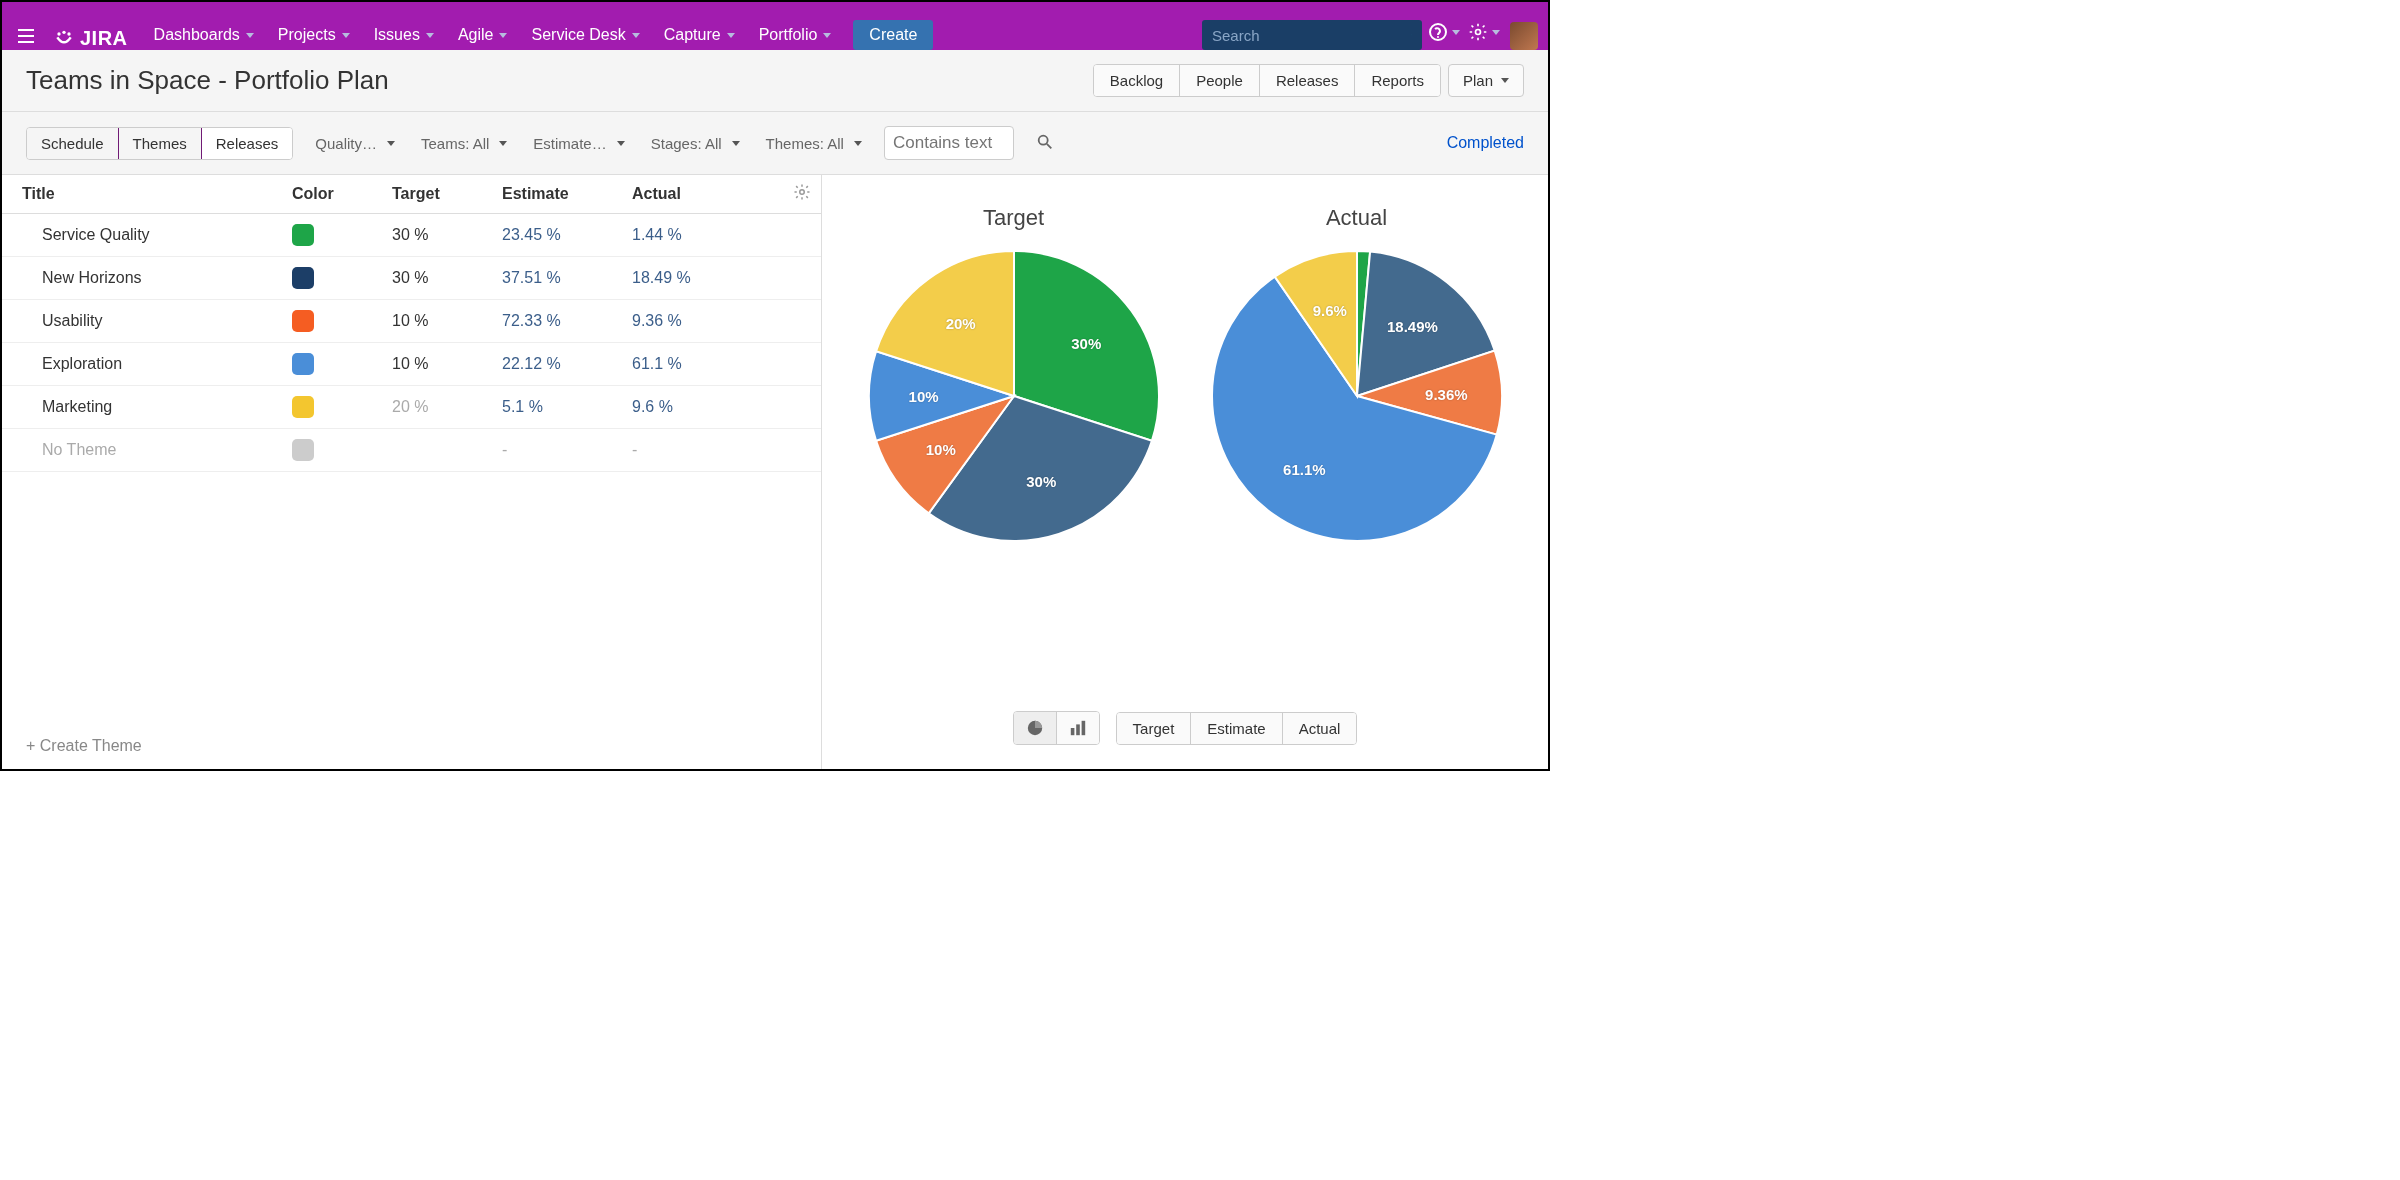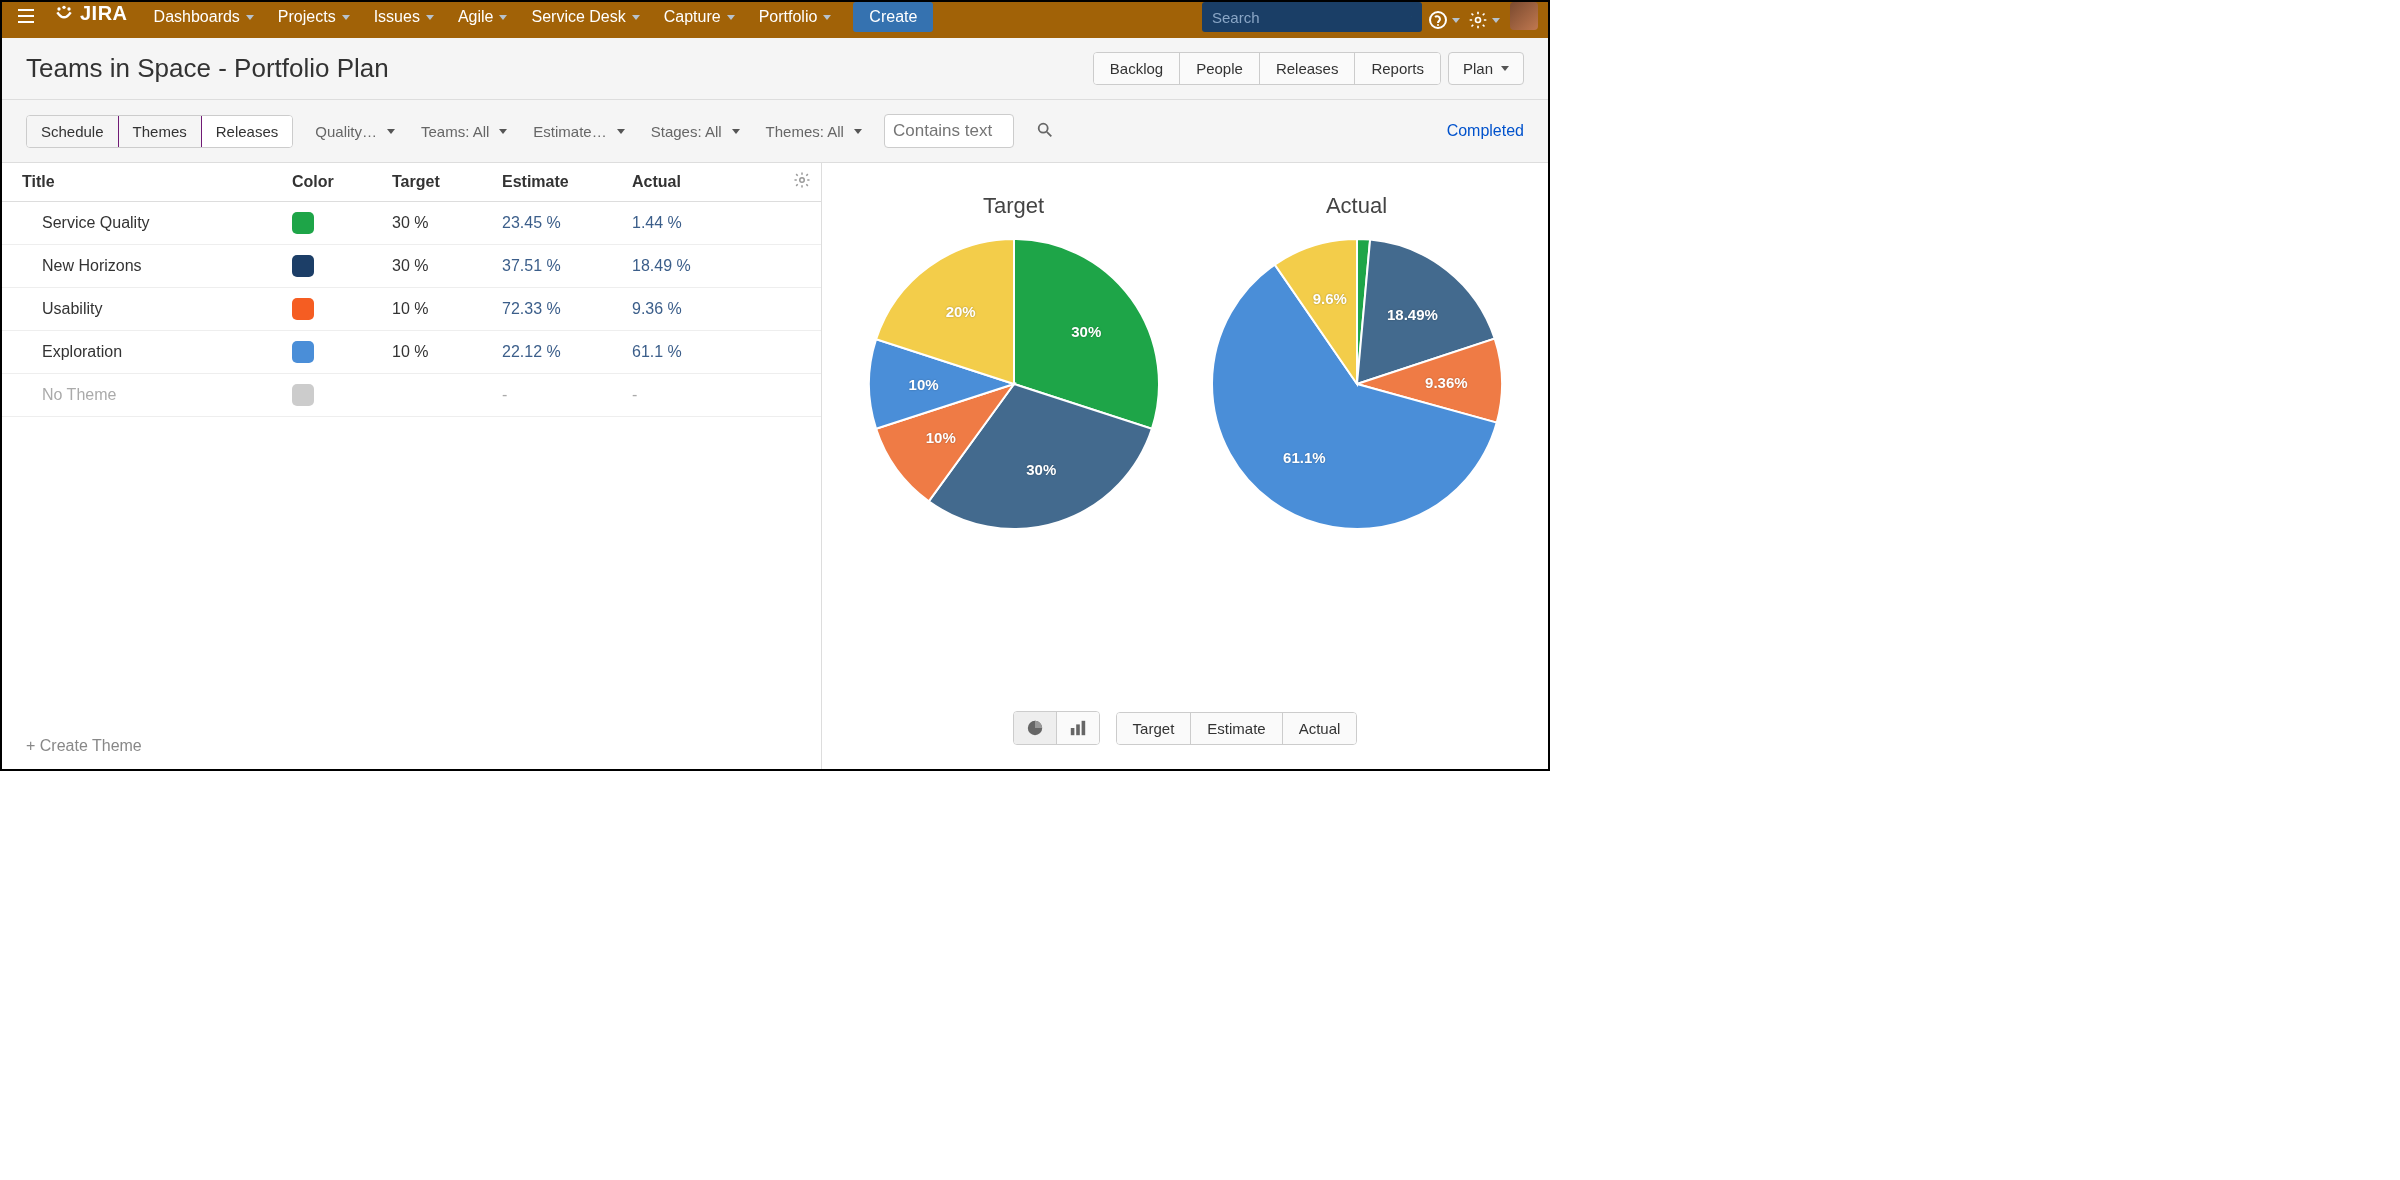--- a/index.html
+++ b/index.html
@@ -1,20 +1,20 @@
 <!DOCTYPE html>
 <html><head>
 <meta charset="utf-8">
 <style>
   * { box-sizing: border-box; margin: 0; padding: 0; }
   body { font-family: -apple-system, BlinkMacSystemFont, "Segoe UI", Arial, sans-serif; font-size: 14px; color: #333; background:#fff; }
   .frame { width:1550px; height:771px; border:2px solid #000; display:flex; flex-direction:column; overflow:hidden; }
 
   
-  .topnav { background:#a16207; height:36px; display:flex; align-items:flex-start; padding:0 10px; gap:4px; color:#fff; }
+  .topnav { background:#a21caf; height:48px; display:flex; align-items:flex-end; padding:0 10px; gap:4px; color:#fff; }
   .ham { width:28px; height:28px; display:flex; align-items:center; justify-content:center; cursor:pointer; }
   .logo { display:flex; align-items:center; gap:6px; padding:0 10px; font-weight:700; font-size:20px; letter-spacing:.5px; }
   .logo svg { width:20px; height:20px; }
   .menuitem { display:flex; align-items:center; gap:6px; padding:6px 12px; font-size:16px; cursor:pointer; border-radius:3px; }
   .caret { width:0; height:0; border-left:4px solid transparent; border-right:4px solid transparent; border-top:5px solid #b9cde3; opacity:.9; }
   .create-btn { background:#3572b0; padding:6px 16px; border-radius:3px; font-size:16px; cursor:pointer; margin-left:6px; }
   .spacer { flex:1; }
   .searchbox { background:#1a3e66; display:flex; align-items:center; padding:4px 10px; border-radius:3px; width:220px; height:30px; }
   .searchbox input { background:transparent; border:none; color:#fff; font-size:15px; flex:1; outline:none; }
   .searchbox input::placeholder { color:#8aa6c6; }
@@ -248,20 +248,29 @@
           <div class="trow">
             <div class="col-title">Exploration</div>
             <div class="col-color">
               <div class="swatch" style="background:#4a8ed8"></div>
             </div>
             <div class="col-target">10 %</div>
             <div class="col-est linkish">22.12 %</div>
             <div class="col-act linkish">61.1 %</div>
           </div>
           <div class="trow">
+            <div class="col-title">Marketing</div>
+            <div class="col-color">
+              <div class="swatch" style="background:#f3c62f"></div>
+            </div>
+            <div class="col-target muted">20 %</div>
+            <div class="col-est linkish">5.1 %</div>
+            <div class="col-act linkish">9.6 %</div>
+          </div>
+          <div class="trow">
             <div class="col-title muted">No Theme</div>
             <div class="col-color">
               <div class="swatch" style="background:#cccccc"></div>
             </div>
             <div class="col-target muted"></div>
             <div class="col-est linkish muted">-</div>
             <div class="col-act linkish muted">-</div>
           </div>
         </div>
       <div class="create-theme">+ Create Theme</div>

